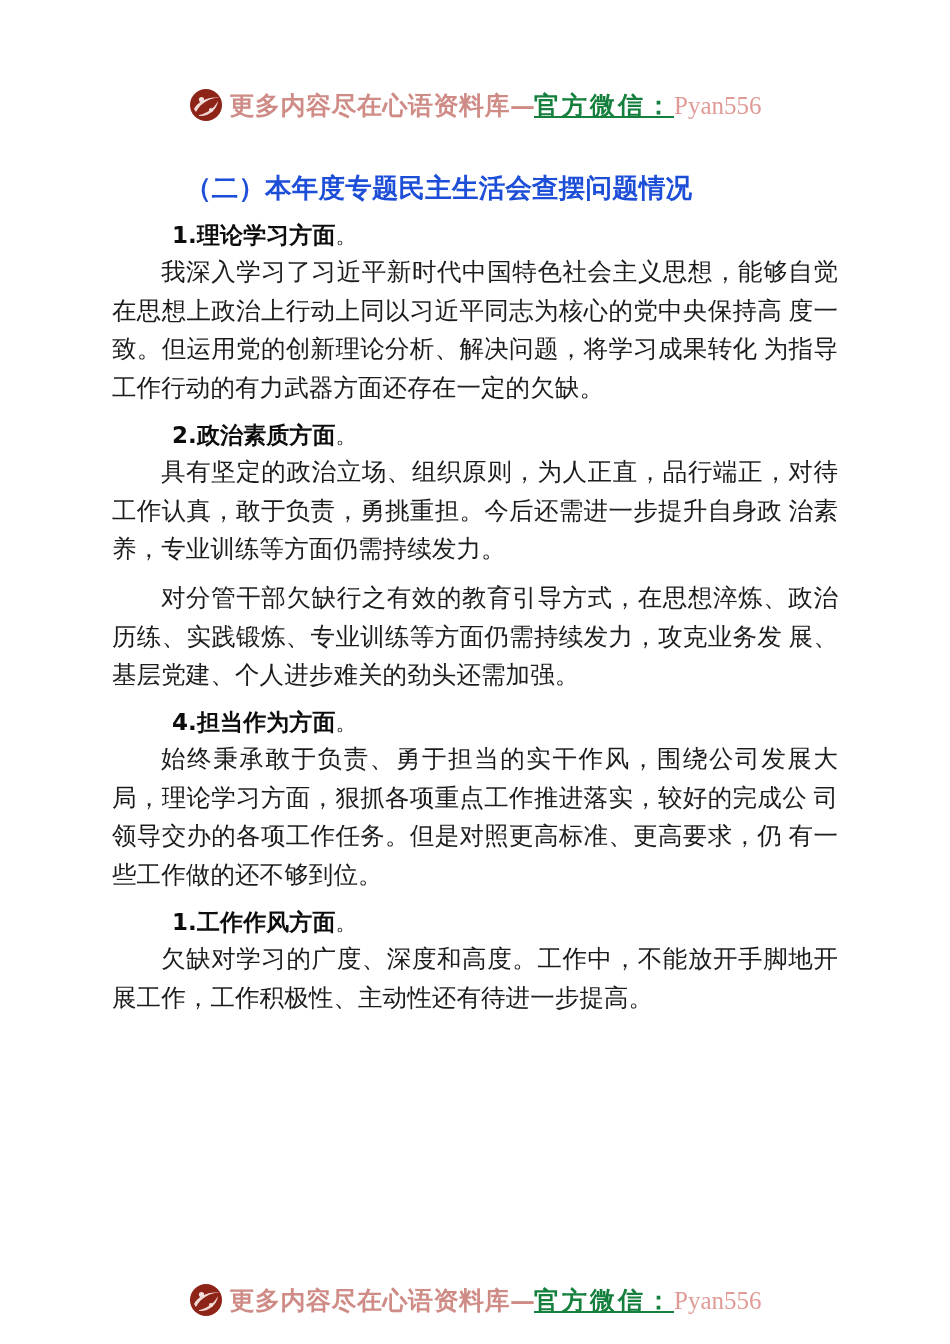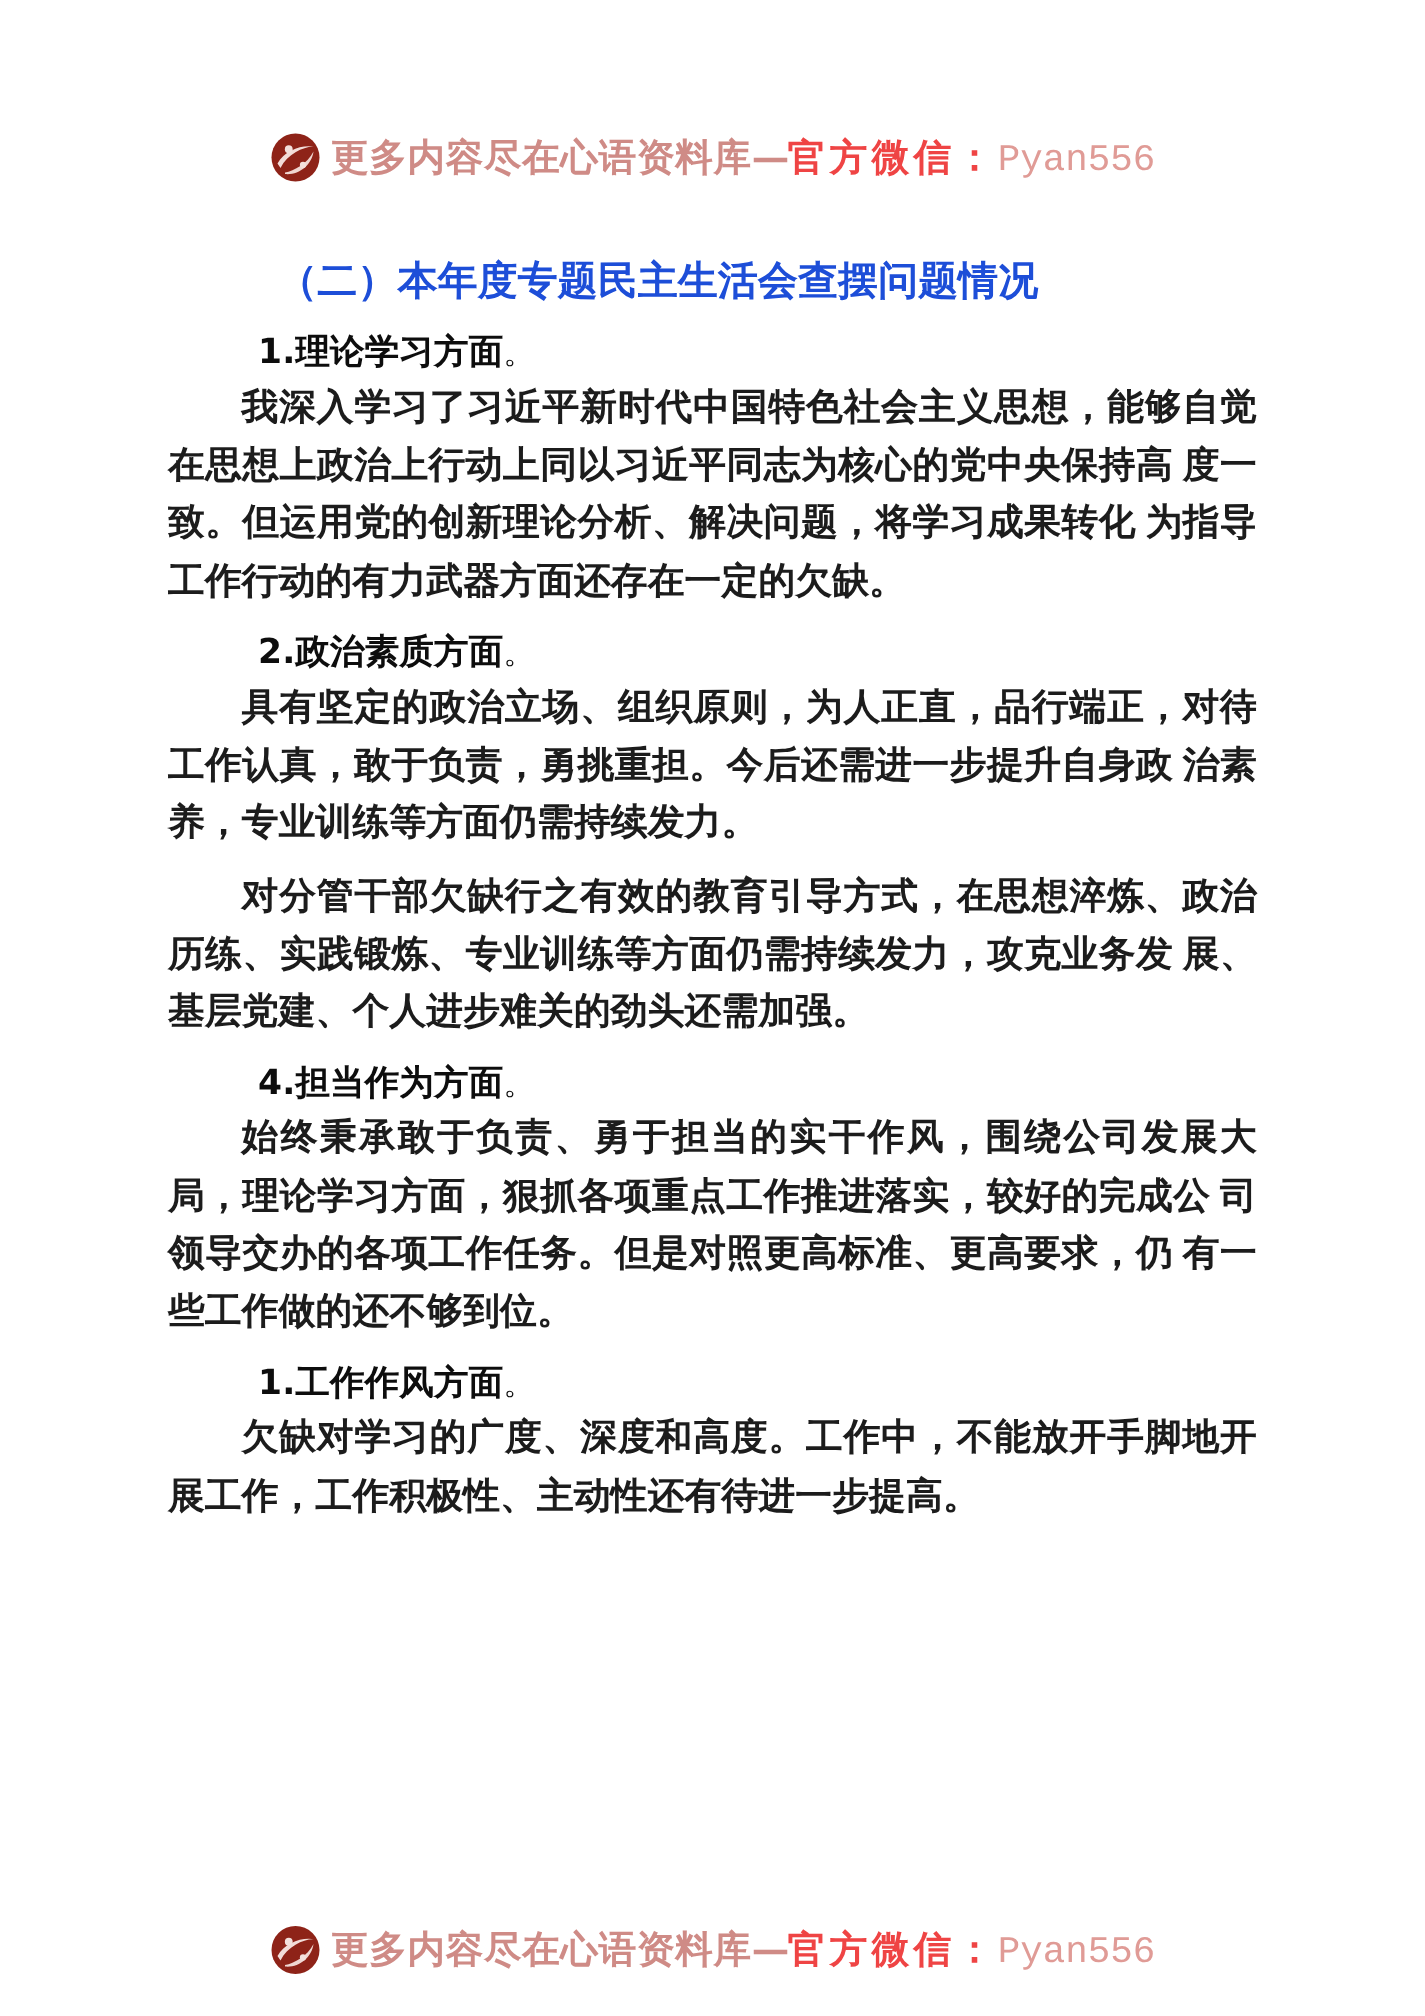--- a/index.html
+++ b/index.html
@@ -56,25 +56,26 @@
     color: #d99a96;
     white-space: nowrap;
     line-height: 1;
   }
   .wm-text .wm-cn1 { color: #cf8b86; }
   .wm-text .wm-dash {
     color: #cf8b86;
     letter-spacing: -1px;
   }
   .wm-text .wm-cn2 {
-    color: #ef4444;
+    color: #15803d;
     letter-spacing: 3px;
+    text-decoration: underline;
   }
   .wm-text .wm-id {
-    font-family: Liberation Mono, monospace;
+    font-family: Liberation Serif, serif;
     font-weight: 400;
     color: #e09b96;
     letter-spacing: 0px;
   }
 
   
   .doc {
     position: absolute;
     top: 170px;
     left: 112px;
@@ -104,21 +105,21 @@
   }
   .sec-heading .period {
     font-family: "Liberation Serif", "DejaVu Serif", serif;
     font-weight: 400;
     font-size: 21px;
     letter-spacing: 0;
   }
 
   .para {
     font-family: "Liberation Serif", "DejaVu Serif", serif;
-    font-weight: 700;
+    font-weight: 400;
     font-size: 24.5px;
     line-height: 38.6px;
     color: #1c1c1c;
     margin: 0 0 10px 0;
     text-indent: 49px;
     text-align: justify;
     text-justify: inter-ideograph;
     letter-spacing: 0.1px;
     white-space: pre-wrap;
   }

